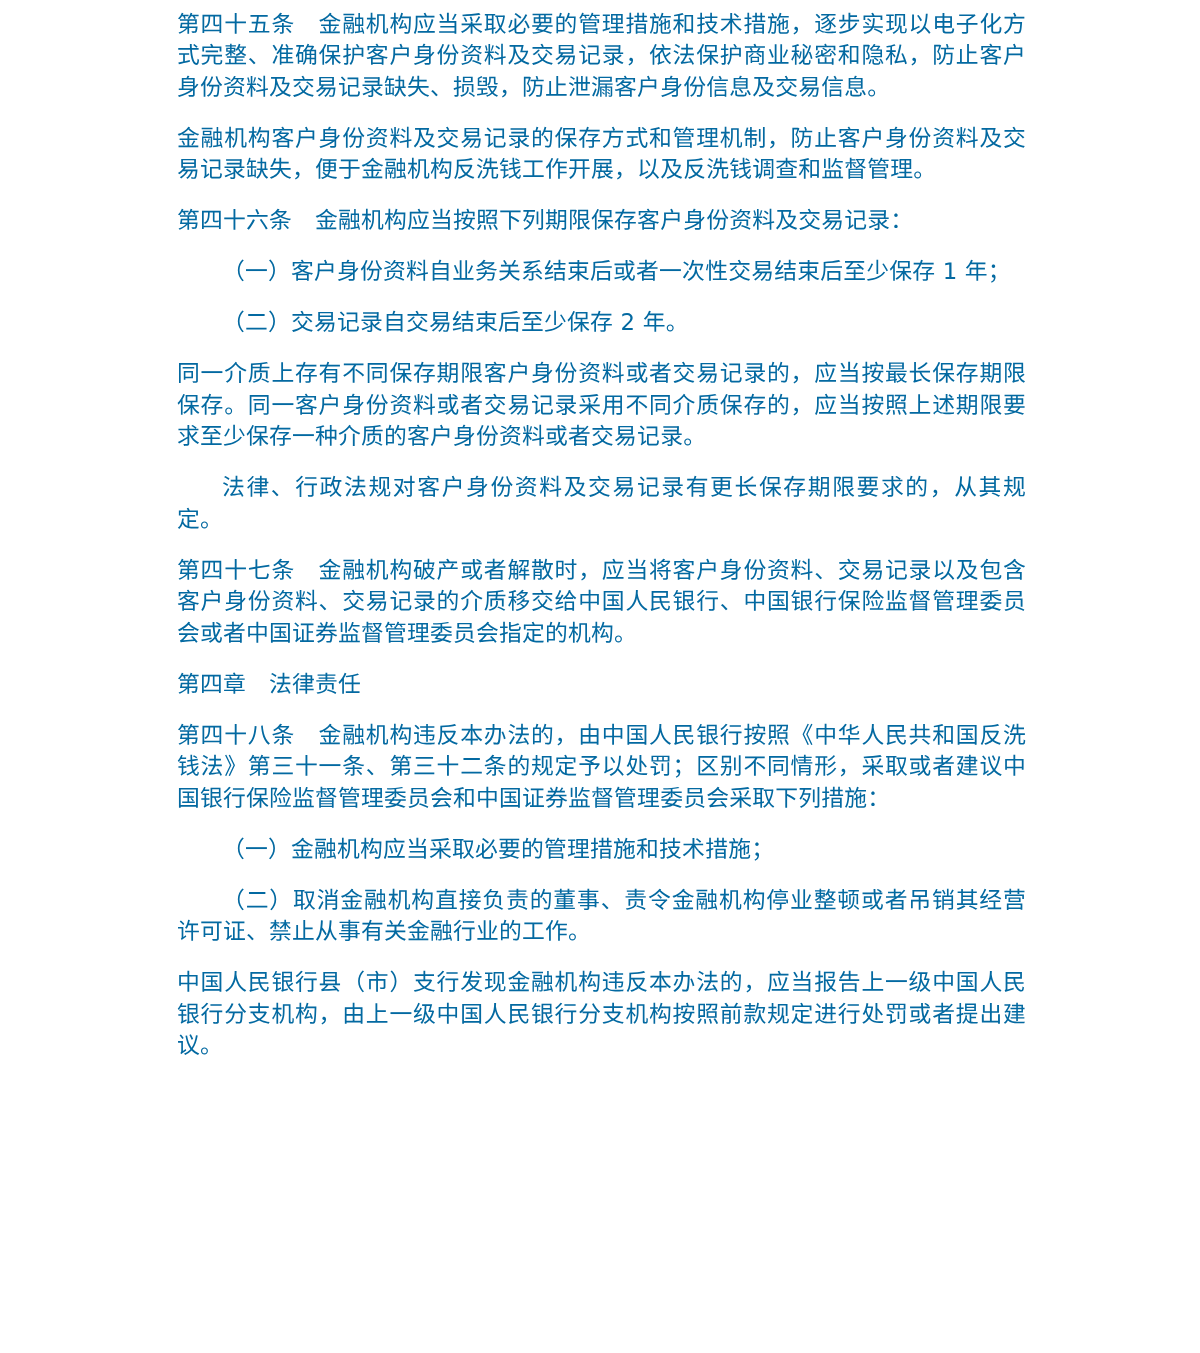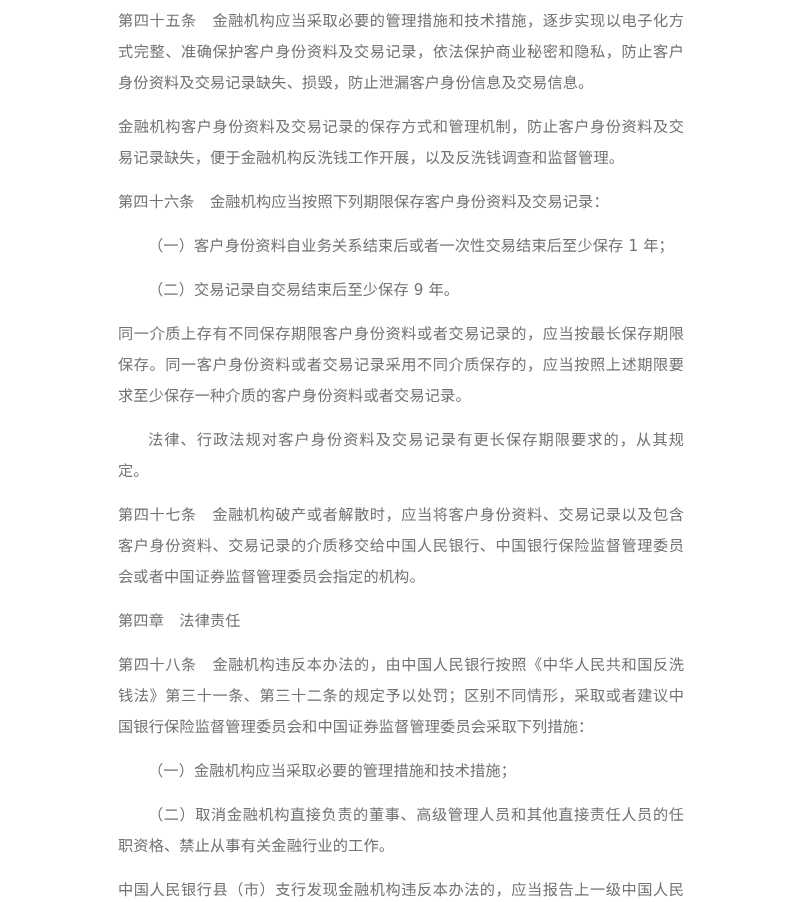--- a/index.html
+++ b/index.html
@@ -23,25 +23,25 @@
   }
   .content {
     position: absolute;
     left: 118px;
     top: 6px;
     width: 566px;
   }
   p {
     margin: 0 0 13px 0;
     font-size: 15.2px;
-    line-height: 31px;
+    line-height: 21px;
     text-align: justify;
     text-justify: inter-ideograph;
     letter-spacing: 0.15px;
-    color: #737373;
+    color: #0369a1;
   }
   p.indent {
     text-indent: 30px;
   }
   p.heading {
     margin-top: 0;
   }
 </style>
 </head>
 <body>
@@ -50,33 +50,33 @@
   <div class="content">
 
     <p>第四十五条　金融机构应当采取必要的管理措施和技术措施，逐步实现以电子化方式完整、准确保护客户身份资料及交易记录，依法保护商业秘密和隐私，防止客户身份资料及交易记录缺失、损毁，防止泄漏客户身份信息及交易信息。</p>
 
     <p>金融机构客户身份资料及交易记录的保存方式和管理机制，防止客户身份资料及交易记录缺失，便于金融机构反洗钱工作开展，以及反洗钱调查和监督管理。</p>
 
     <p>第四十六条　金融机构应当按照下列期限保存客户身份资料及交易记录：</p>
 
     <p class="indent">（一）客户身份资料自业务关系结束后或者一次性交易结束后至少保存 1 年；</p>
 
-    <p class="indent">（二）交易记录自交易结束后至少保存 9 年。</p>
+    <p class="indent">（二）交易记录自交易结束后至少保存 2 年。</p>
 
 
     <p>同一介质上存有不同保存期限客户身份资料或者交易记录的，应当按最长保存期限保存。同一客户身份资料或者交易记录采用不同介质保存的，应当按照上述期限要求至少保存一种介质的客户身份资料或者交易记录。</p>
 
     <p class="indent">法律、行政法规对客户身份资料及交易记录有更长保存期限要求的，从其规定。</p>
 
     <p>第四十七条　金融机构破产或者解散时，应当将客户身份资料、交易记录以及包含客户身份资料、交易记录的介质移交给中国人民银行、中国银行保险监督管理委员会或者中国证券监督管理委员会指定的机构。</p>
 
     <p class="heading">第四章　法律责任</p>
 
     <p>第四十八条　金融机构违反本办法的，由中国人民银行按照《中华人民共和国反洗钱法》第三十一条、第三十二条的规定予以处罚；区别不同情形，采取或者建议中国银行保险监督管理委员会和中国证券监督管理委员会采取下列措施：</p>
 
     <p class="indent">（一）金融机构应当采取必要的管理措施和技术措施；</p>
 
-    <p class="indent">（二）取消金融机构直接负责的董事、高级管理人员和其他直接责任人员的任职资格、禁止从事有关金融行业的工作。</p>
+    <p class="indent">（二）取消金融机构直接负责的董事、责令金融机构停业整顿或者吊销其经营许可证、禁止从事有关金融行业的工作。</p>
 
     <p>中国人民银行县（市）支行发现金融机构违反本办法的，应当报告上一级中国人民银行分支机构，由上一级中国人民银行分支机构按照前款规定进行处罚或者提出建议。</p>
 
   </div>
 </div>
 
 </body></html>

